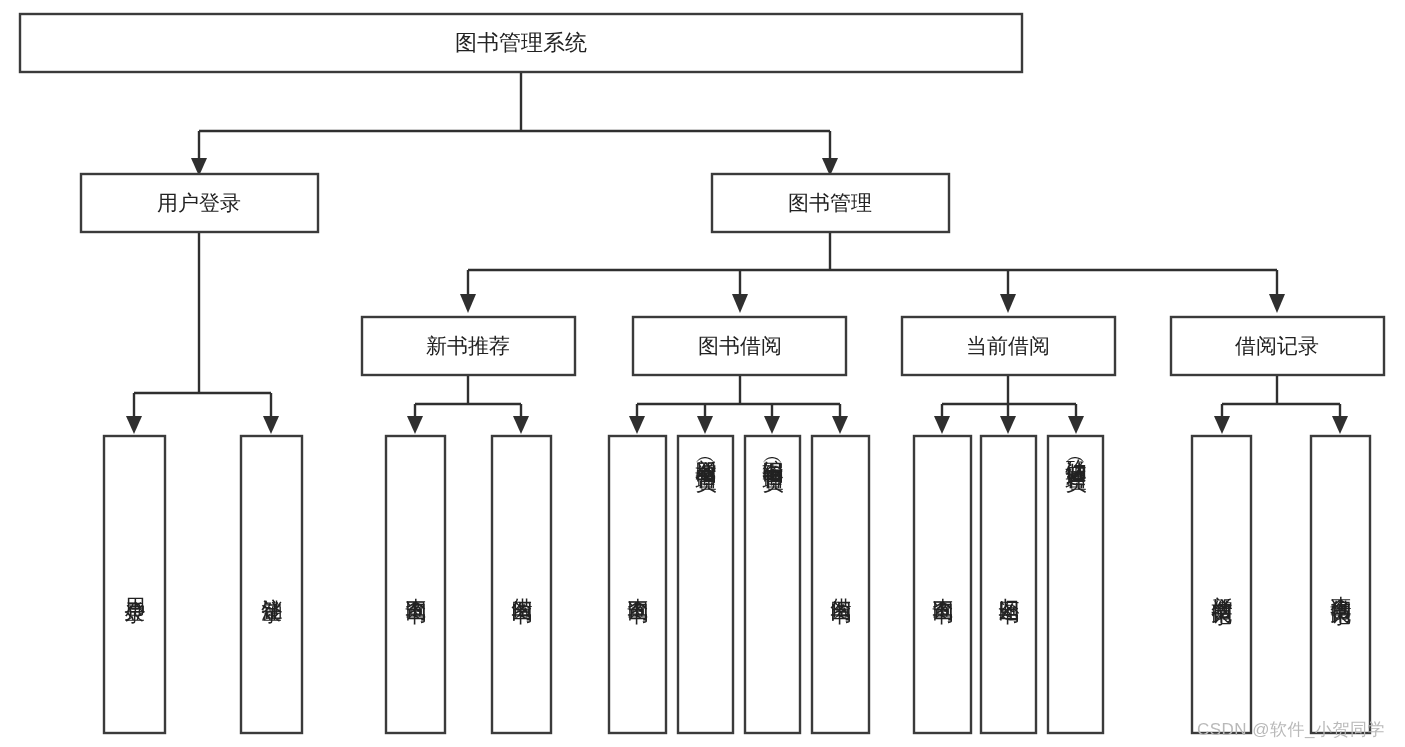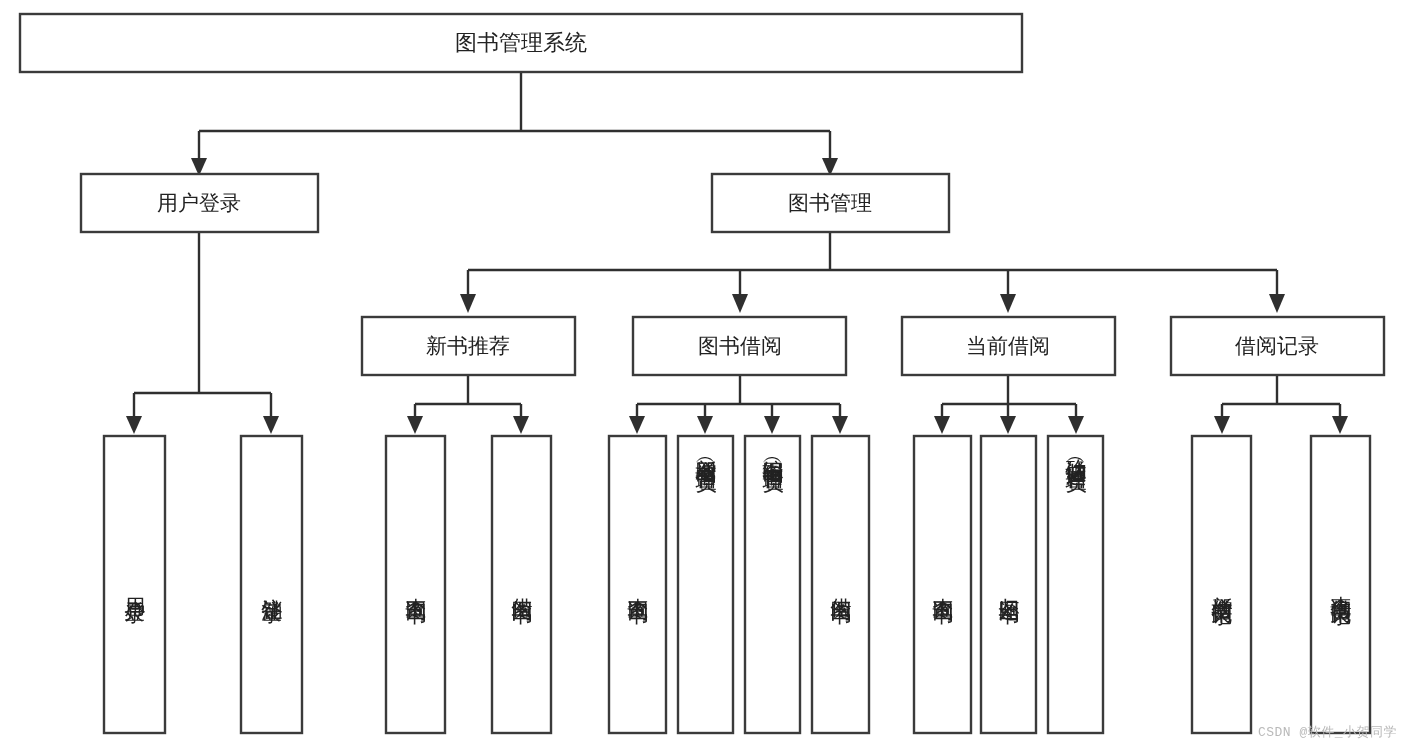--- a/index.html
+++ b/index.html
@@ -68,24 +68,24 @@
     font-family: "DejaVu Sans", "Liberation Sans", sans-serif;
     font-size: 21px;
     line-height: 1.18;
     color: #222222;
     letter-spacing: 2px;
     white-space: nowrap;
     text-align: center;
   }
   .watermark {
     position: absolute;
-    right: 8px;
+    right: 20px;
     bottom: 6px;
-    font-family: Liberation Mono, monospace;
-    font-size: 13px;
+    font-family: Liberation Sans, sans-serif;
+    font-size: 17px;
     color: #b9b9b9;
     white-space: nowrap;
     letter-spacing: 0.5px;
   }
 </style>
 </head>
 <body>
 
 <div id="diagram-root">
 

